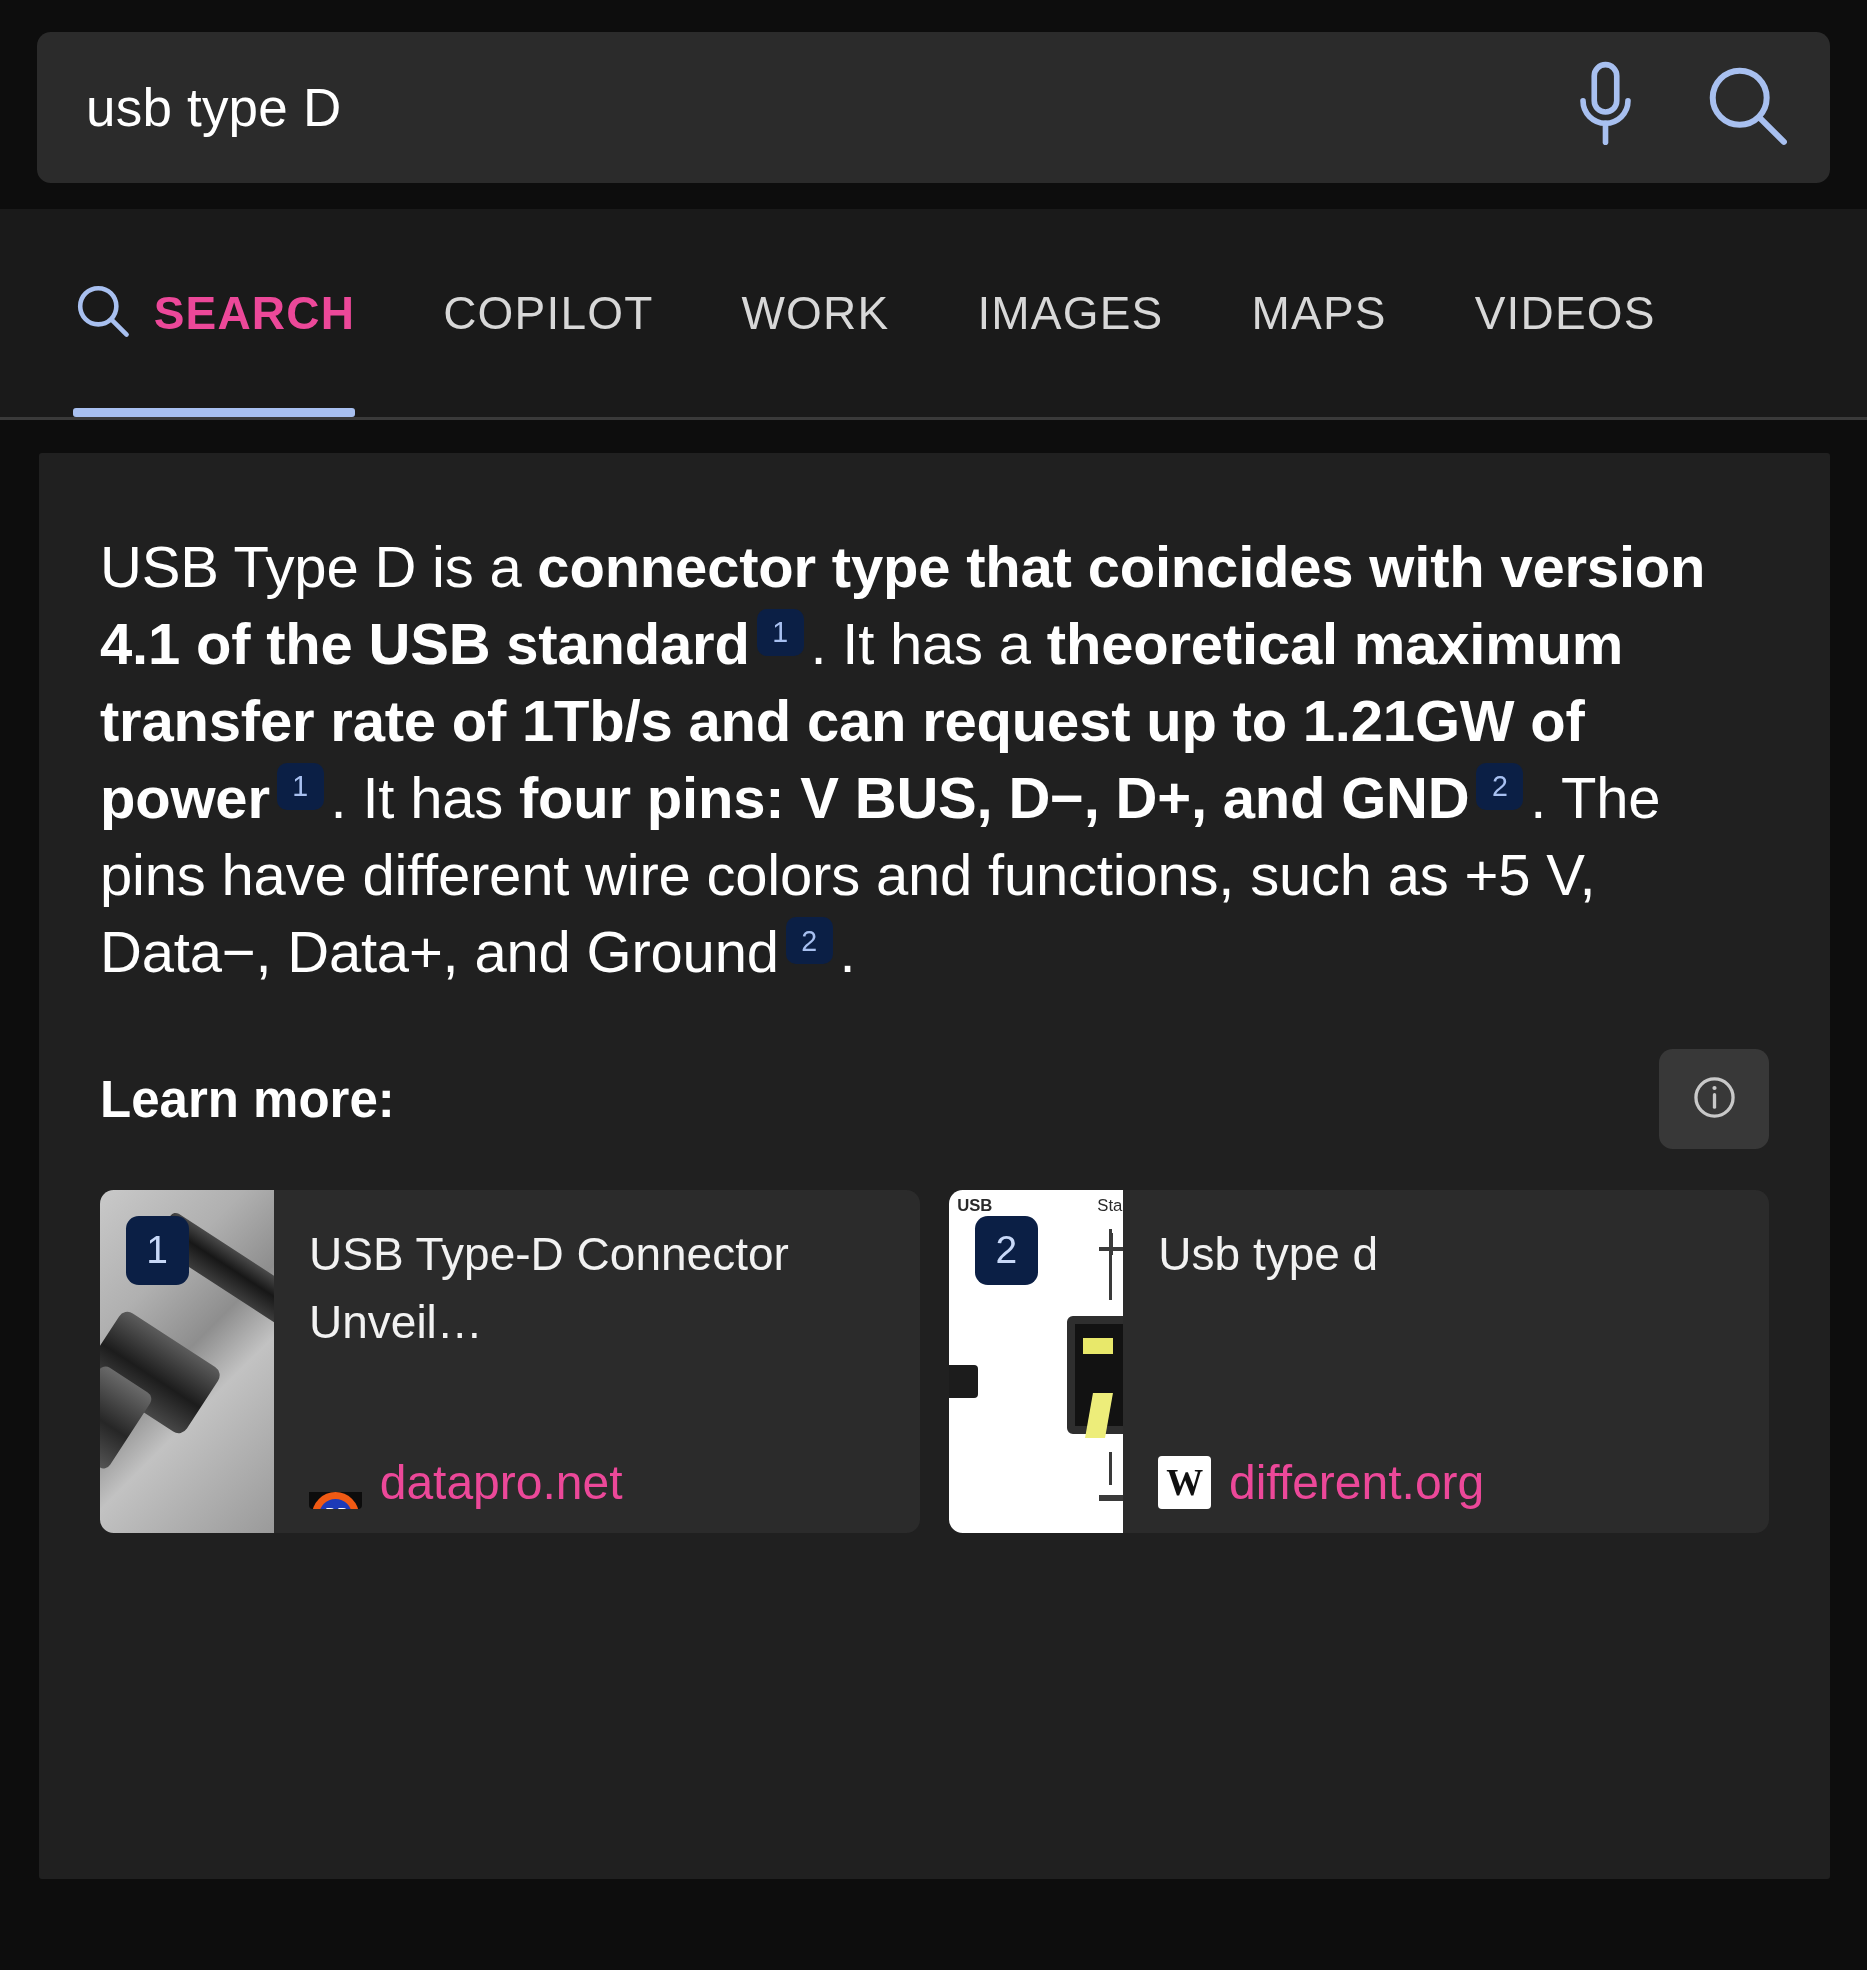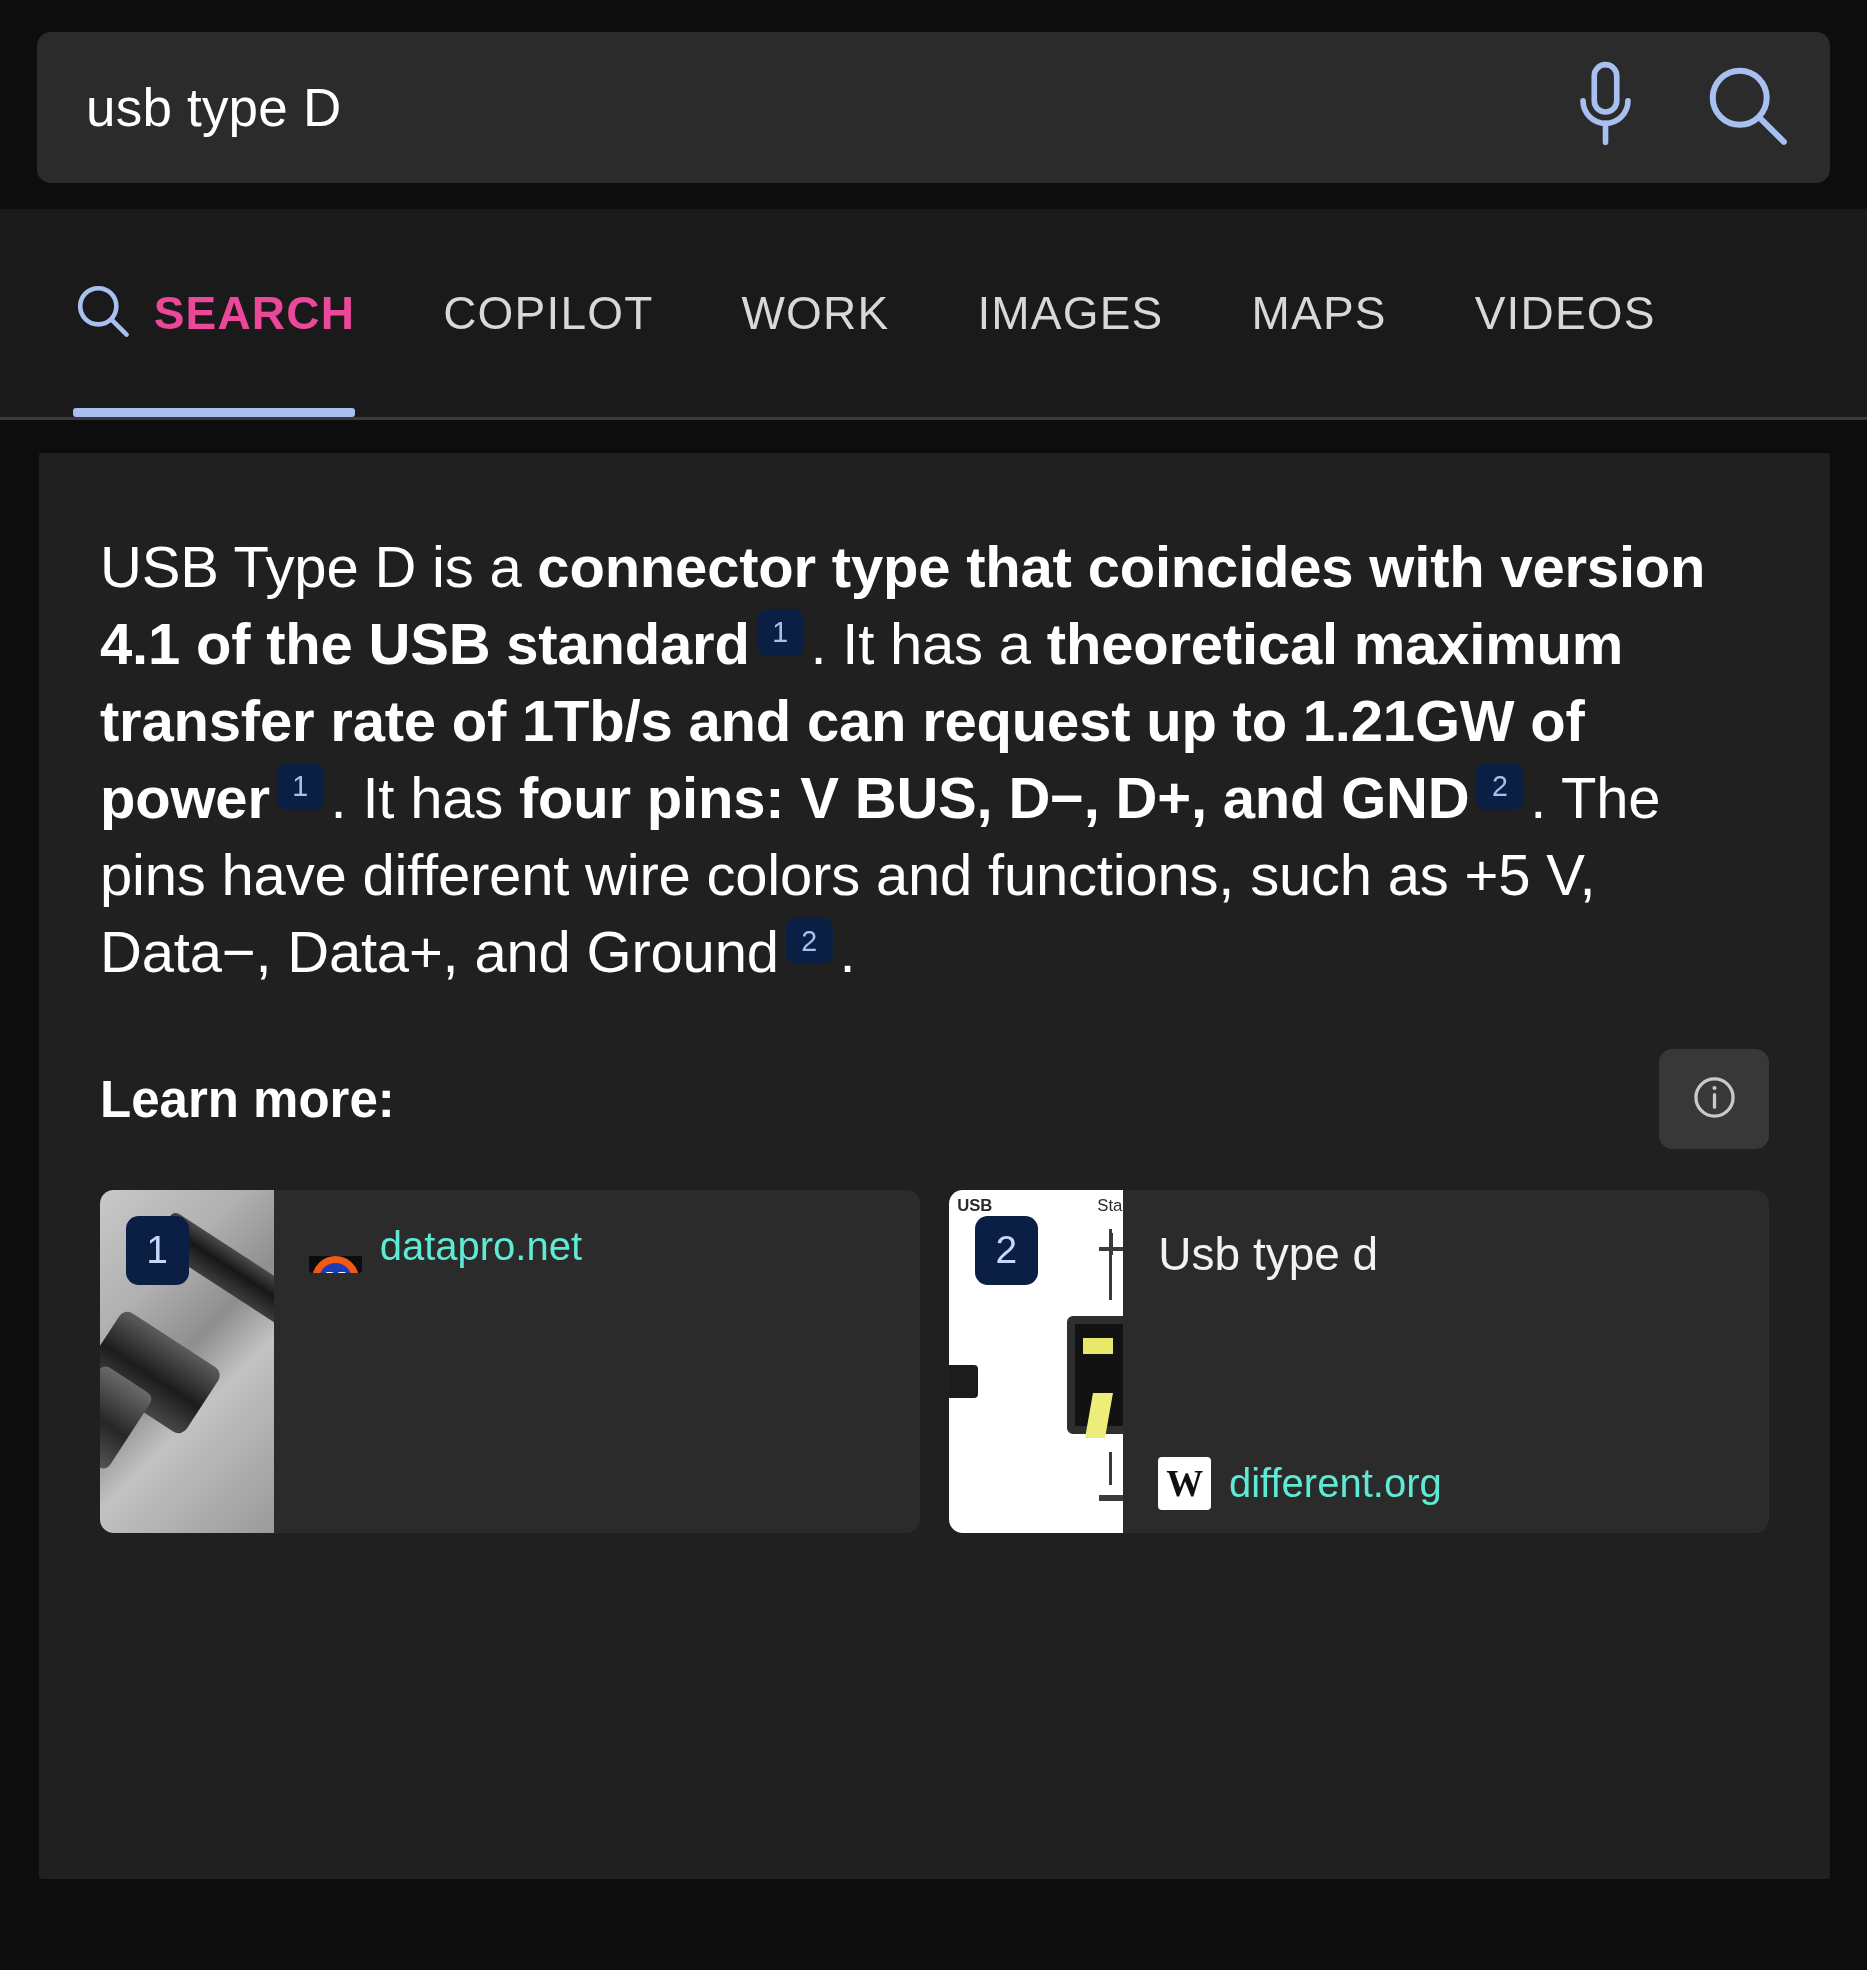--- a/index.html
+++ b/index.html
@@ -216,22 +216,22 @@
     gap: 17.7px;
   }
   .favicon {
     width: 53px;
     height: 53px;
     flex: 0 0 auto;
     border-radius: 3.9px;
     overflow: hidden;
   }
   .source-name {
-    color: #5eead4;
-    font-size: 40px;
+    color: #ec4899;
+    font-size: 48px;
     white-space: nowrap;
     overflow: hidden;
   }
 
   
   .photo1 {
     position: absolute;
     inset: 0;
     background:
       linear-gradient(135deg, #c9c9c9 0%, #b0b0b0 28%, #8e8e8e 48%, #c2c2c2 62%, #9a9a9a 100%);
@@ -403,20 +403,21 @@
     <div class="card">
       <div class="card-thumb">
         <div class="photo1">
           <div class="cable"></div>
           <div class="plug"></div>
           <div class="plug2"></div>
         </div>
         <div class="thumb-badge">1</div>
       </div>
       <div class="card-body">
+        <div class="card-title">USB Type-D Connector Unveil…</div>
         <div class="card-source">
           <span class="favicon">
             <span class="fav-dp">
                 <span class="ring">
                   <span class="inner">DP</span>
                 </span>
               </span>
           </span>
           <span class="source-name">datapro.net</span>
         </div>

